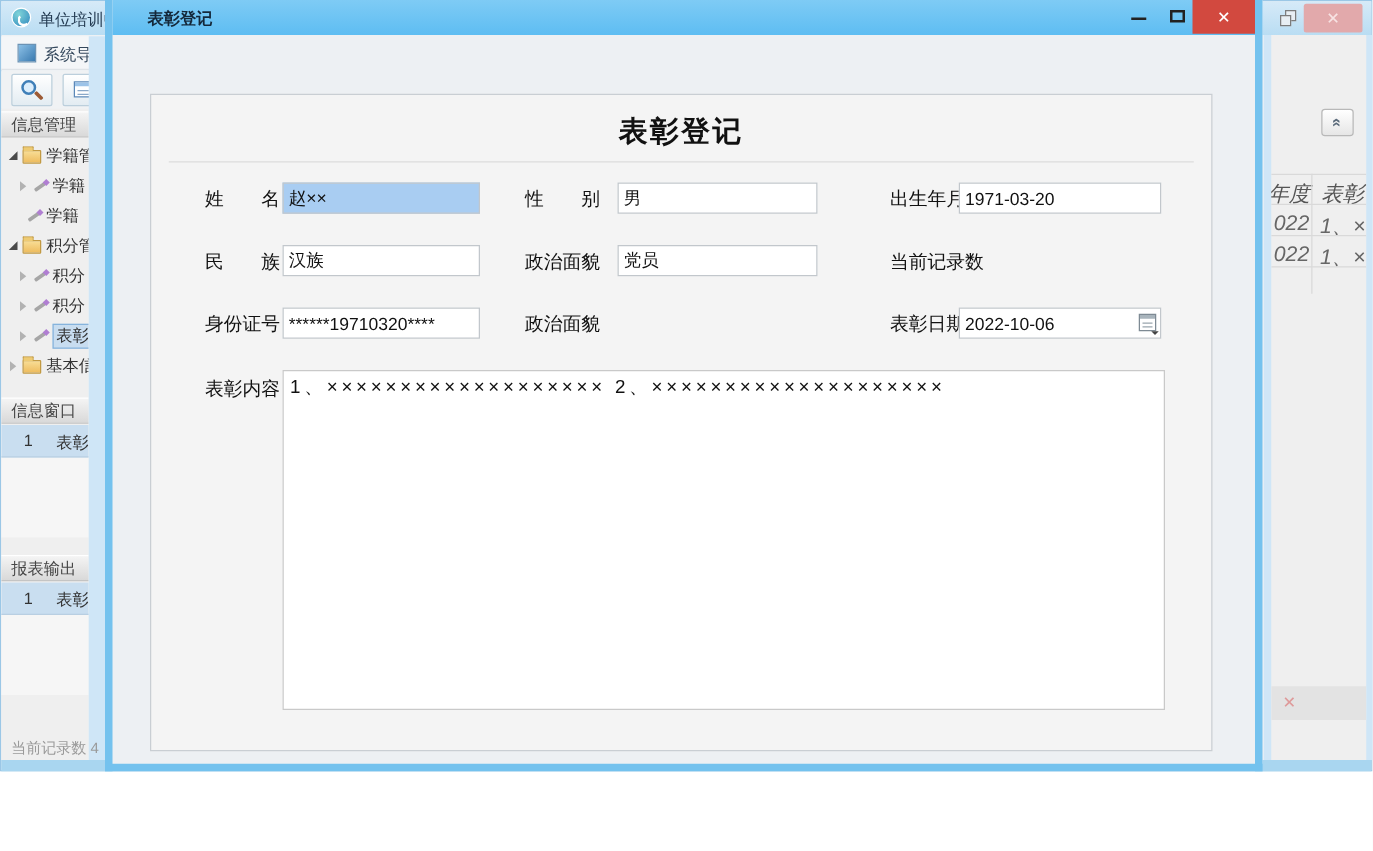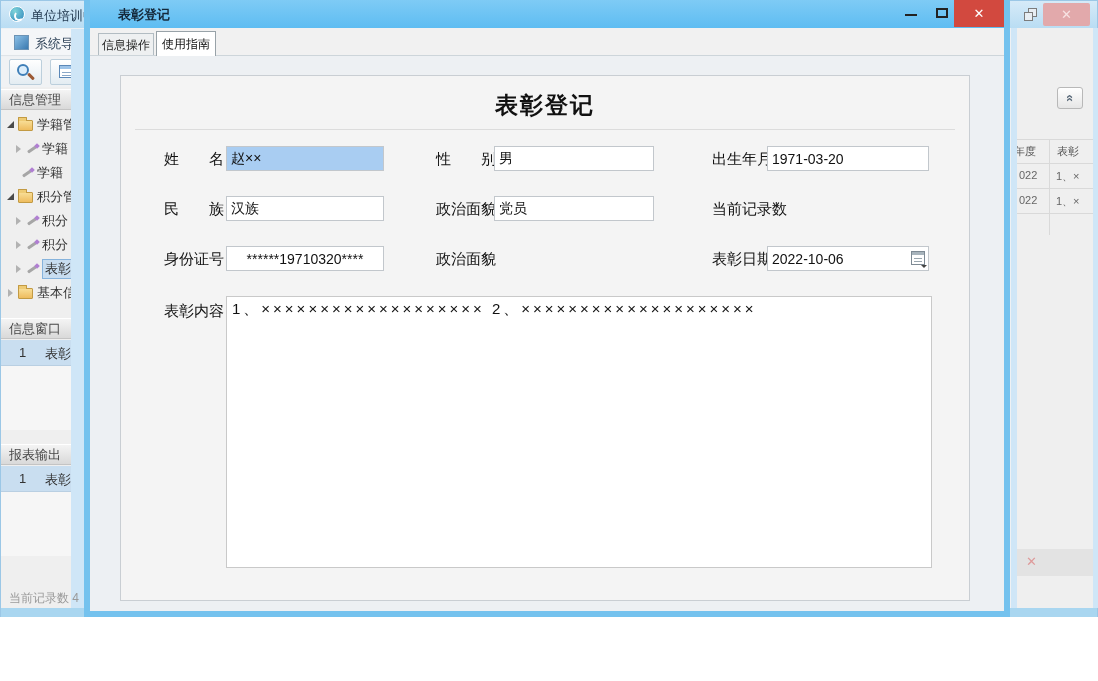--- a/index.html
+++ b/index.html
@@ -79,21 +79,21 @@
 
   
   .right-panel { position:absolute; left:1010px; top:27px; width:87px; height:580px; background:#cfe6f7; }
   .rp-inner { position:absolute; left:6px; top:0; width:76px; height:580px; background:#efefef; overflow:hidden; }
   .collapse-btn { position:absolute; left:40px; top:59px; width:26px; height:22px;
     background:linear-gradient(#ffffff,#e6e6e6); border:1px solid #b8b8b8; border-radius:3px;
     color:#5a6a7a; font-size:13px; text-align:center; }
   .collapse-btn span { display:inline-block; transform:rotate(90deg); line-height:20px; font-weight:bold; }
   .rp-hline { position:absolute; left:0; width:76px; height:1px; background:#d9d9d9; }
   .rp-vline { position:absolute; left:32px; top:111px; width:1px; height:96px; background:#d9d9d9; }
-  .rp-text { position:absolute; font-size:11px; color:#555; white-space:nowrap; }
+  .rp-text { position:absolute; font-size:17px; color:#555; white-space:nowrap;font-style:italic; }
   .rp-close-row { position:absolute; left:0; top:521px; width:76px; height:27px; background:#e3e3e3; }
   .rp-close-row .x { position:absolute; left:9px; top:5px; color:#dE9a9a; font-size:13px; font-weight:bold; }
 
   
   .dialog { position:absolute; left:84px; top:0; width:926px; height:617px;
     border:6px solid var(--dialog-border,#74c2ee); border-top:none; background:#edf0f3; z-index:10; }
   .dlg-titlebar { position:absolute; left:0; top:0; width:914px; height:28px;
     background:linear-gradient(#7ecbf5,var(--dialog-titlebar,#5ebdf2)); }
   .dlg-title { position:absolute; left:28px; top:6px; font-size:13px; font-weight:bold; color:#14283a; }
   .dlg-min { position:absolute; left:806px; top:0; width:30px; height:27px; }
@@ -124,24 +124,24 @@
   .cal-icon::before { content:""; position:absolute; left:0; top:0; width:12px; height:3px; background:#a8b4bc; }
   .cal-icon::after { content:""; position:absolute; left:2px; top:6px; width:8px; height:1px;
     background:#9aa6ae; box-shadow:0 3px 0 #9aa6ae; }
   .cal-drop { position:absolute; right:2px; top:19px; width:0; height:0;
     border-left:3px solid transparent; border-right:3px solid transparent; border-top:3px solid #444; z-index:2; }
   .ftextarea { position:absolute; left:105px; top:220px; width:706px; height:272px; background:#fff;
     border:1px solid #c9c9c9; resize:none; overflow:hidden; font-size:15px; letter-spacing:3px;
     color:#111; padding:3px 5px; font-family:"Liberation Sans","DejaVu Sans",sans-serif; outline:none; }
 
   
-  .r1 { top:70px; } .r2 { top:120px; } .r3 { top:170px;text-align:center; }
+  .r1 { top:70px; } .r2 { top:120px; } .r3 { top:170px; }
   .lr1 { top:74px; } .lr2 { top:124px; } .lr3 { top:174px; }
   .c1l { left:28px; } .c1i { left:105px; width:158px; }
-  .c2l { left:300px; } .c2i { left:373px; width:160px; }
+  .c2l { left:284px; } .c2i { left:373px; width:160px; }
   .c3l { left:576px; } .c3i { left:646px; width:162px; }
 </style>
 </head>
 <body>
 
 <div class="screen">
 
   <div class="main-window">
     <div class="main-titlebar">
       <span class="app-icon"></span>
@@ -266,24 +266,20 @@
       <span class="dlg-title">表彰登记</span>
       <span class="dlg-min">
           <i></i>
         </span>
       <span class="dlg-max">
           <i></i>
         </span>
       <span class="dlg-close">✕</span>
     </div>
 
-    <div class="tabstrip">
-      <div class="tab1">信息操作</div>
-      <div class="tab2">使用指南</div>
-    </div>
 
     <div class="panel">
       <div class="form-heading">表彰登记</div>
       <div class="form-sep"></div>
 
       <span class="flabel c1l lr1">姓　　名</span>
       <input class="finput selected c1i r1" value="赵××" style="">
       <span class="flabel c2l lr1">性　　别</span>
       <input class="finput c2i r1" value="男" style="">
       <span class="flabel c3l lr1">出生年月</span>

